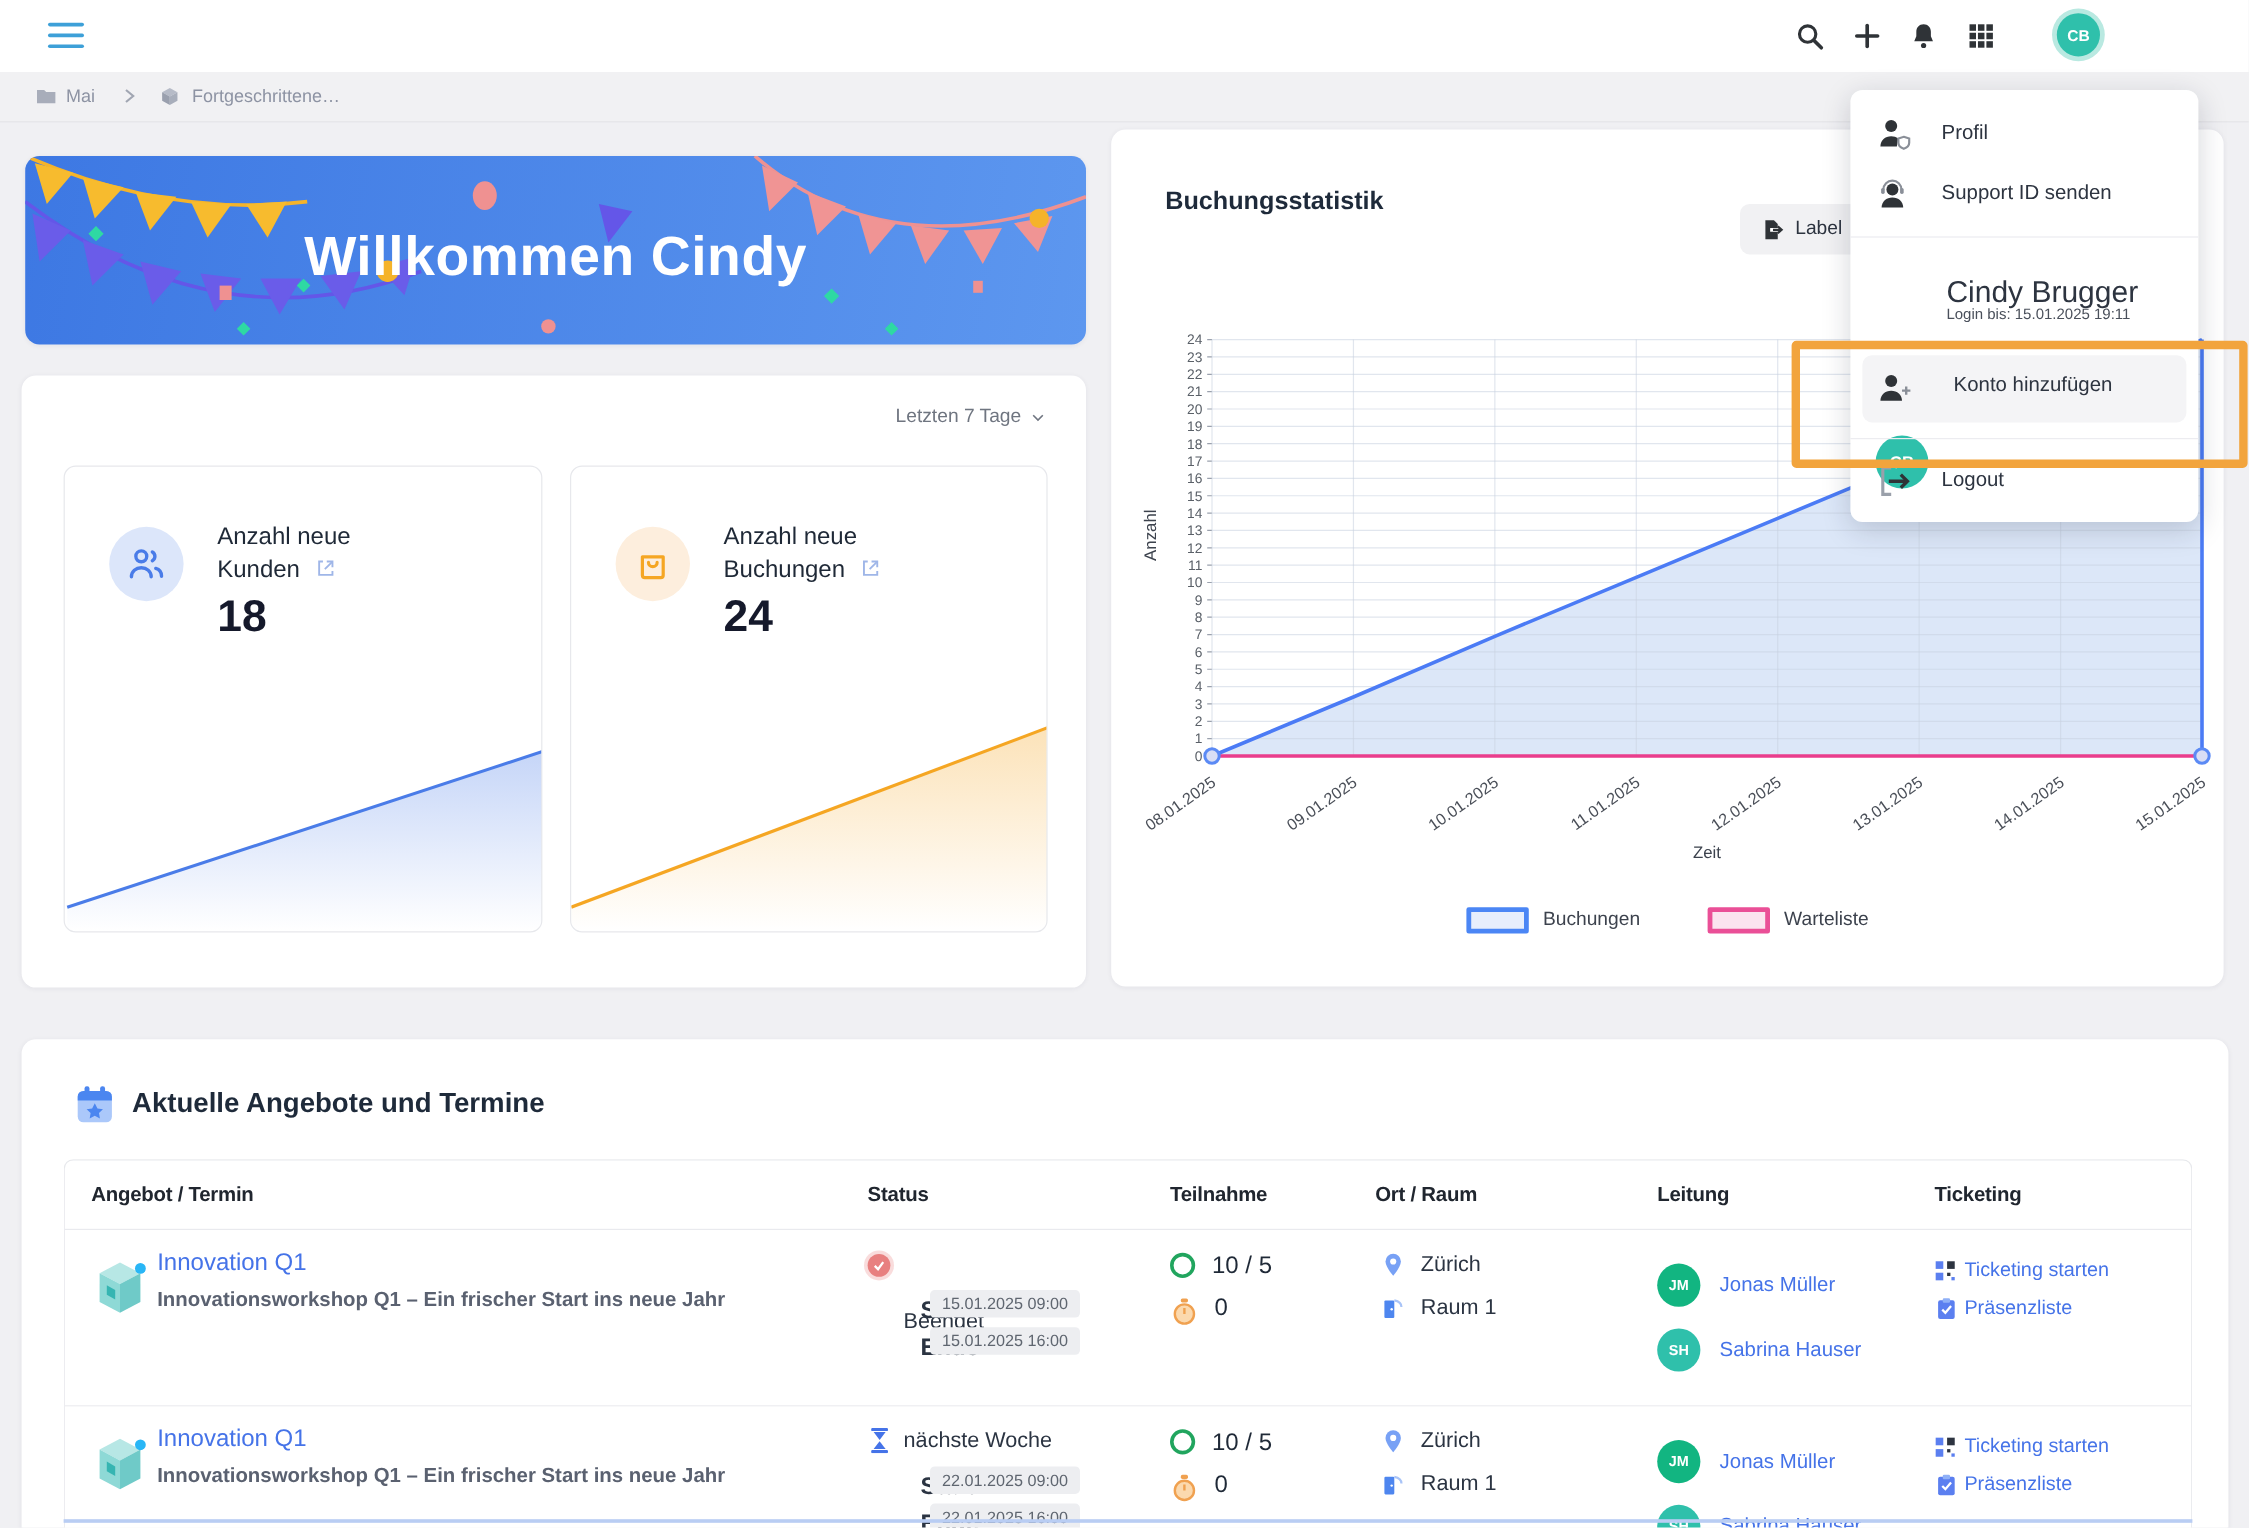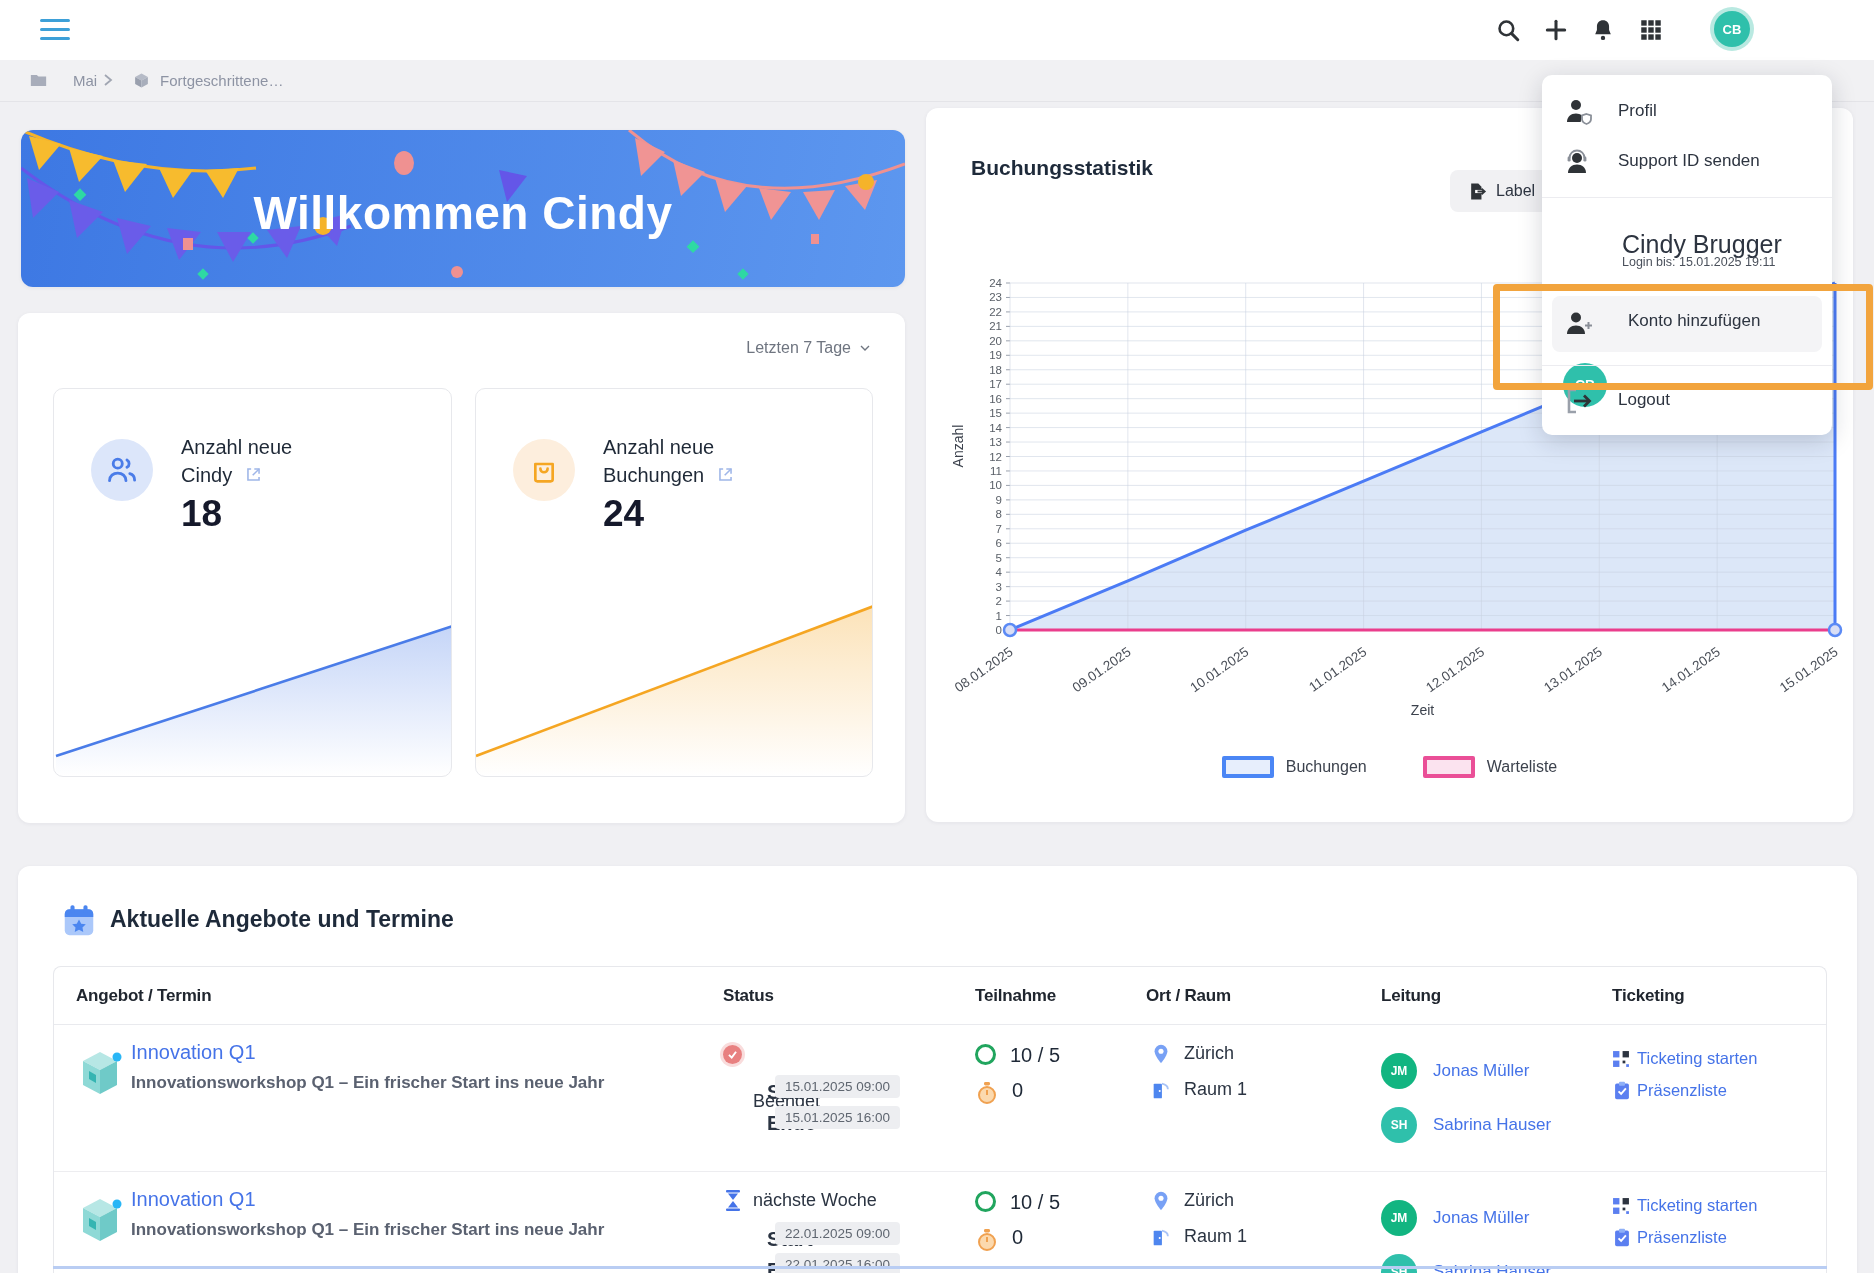--- a/index.html
+++ b/index.html
@@ -125,21 +125,21 @@
           <rect x="16" y="16" width="5" height="5"></rect>
         </svg>
     </div>
     <div class="avatar tb-avatar">CB</div>
   </header>
 
   <nav class="breadcrumb">
     <svg class="abs" style="left:30px;top:13px;" width="17" height="14" viewBox="0 0 20 16">
         <path d="M1 2h7l2 2h9v11H1z" fill="#a8adba"></path>
       </svg>
-    <span class="bc-text" style="left:55px;margin-left:18px;">Mai</span>
+    <span class="bc-text" style="left:55px;">Mai</span>
     <svg class="abs" style="left:102px;top:13px;" width="12" height="14" viewBox="0 0 12 14">
         <polyline points="3,2 9,7 3,12" fill="none" stroke="#a1a6b2" stroke-width="1.8"></polyline>
       </svg>
     <svg class="abs" style="left:133px;top:12px;" width="17" height="17" viewBox="0 0 24 24">
         <polygon points="12,2 21,7 12,12 3,7" fill="#b6bbc7"></polygon>
         <polygon points="3,7 12,12 12,22 3,17" fill="#9aa0ae"></polygon>
         <polygon points="21,7 12,12 12,22 21,17" fill="#a8aebb"></polygon>
       </svg>
     <span class="bc-text" style="left:160px;">Fortgeschrittene…</span>
   </nav>
@@ -205,21 +205,21 @@
       <div class="stat-ic blue">
         <svg width="34" height="34" viewBox="0 0 24 24" fill="none" stroke="#4a7ce8" stroke-width="2" stroke-linecap="round">
           <circle cx="9" cy="7.5" r="3.2"></circle>
             <path d="M3.2 19.5c0-3.2 2.6-5.3 5.8-5.3s5.8 2.1 5.8 5.3"></path>
           <path d="M15.5 4.9a3 3 0 0 1 0 5.2"></path>
             <path d="M17.5 14.6c2.2.6 3.4 2.3 3.4 4.6"></path>
         </svg>
       </div>
       <div class="stat-label">
         <div>Anzahl neue</div>
-        <div><span>Cindy</span>
+        <div><span>Kunden</span>
           <svg style="display:inline-block;vertical-align:-2px;margin-left:6px;" width="19" height="19" viewBox="0 0 24 24" fill="none" stroke="#9fb6e8" stroke-width="2">
               <path d="M9 5H5v14h14v-4"></path>
               <path d="M13 5h6v6"></path>
               <line x1="19" y1="5" x2="11" y2="13"></line>
             </svg>
         </div>
       </div>
       <div class="stat-value">18</div>
       <svg class="spark" width="399" height="189" viewBox="0 0 399 189">
         <defs>

